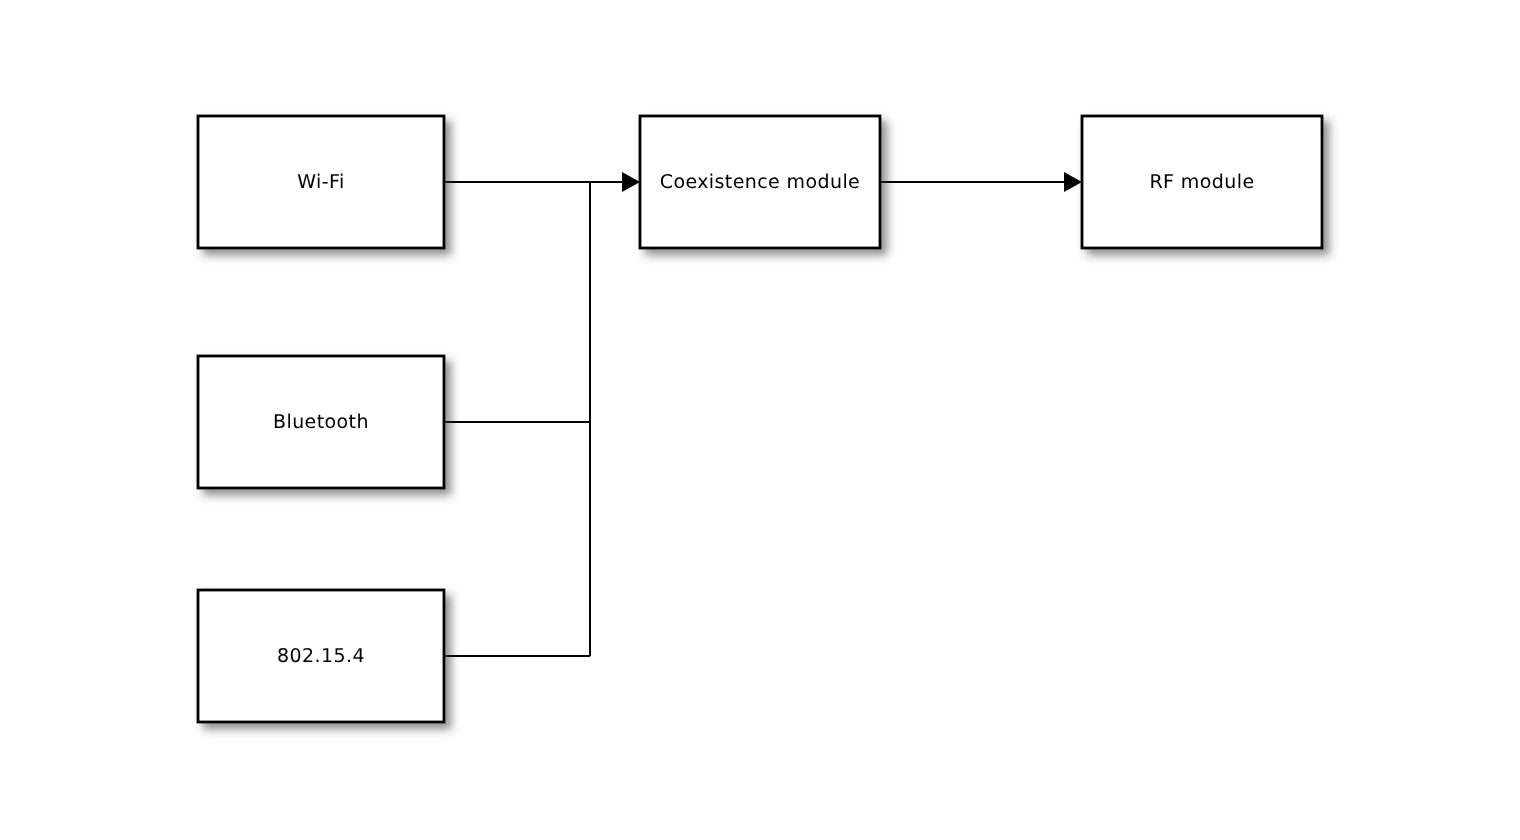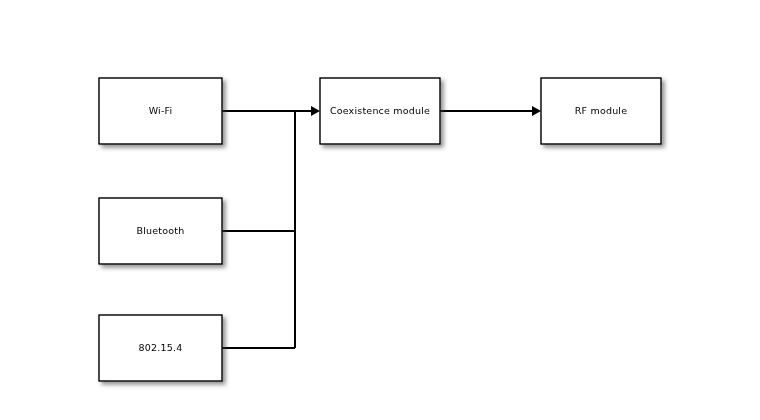--- a/index.html
+++ b/index.html
@@ -12,21 +12,20 @@
     height: 420px;
     position: relative;
     overflow: hidden;
     font-family: "DejaVu Sans", sans-serif;
   }
   #diagram-canvas {
     position: absolute;
     top: 0; left: 0;
     width: 760px;
     height: 362px;
-    margin-top: 20px;
   }
   #diagram-canvas svg {
     display: block;
   }
   .node-label {
     font-family: "DejaVu Sans", sans-serif;
     font-size: 9.5px;
     fill: #000000;
     dominant-baseline: middle;
     text-anchor: middle;

